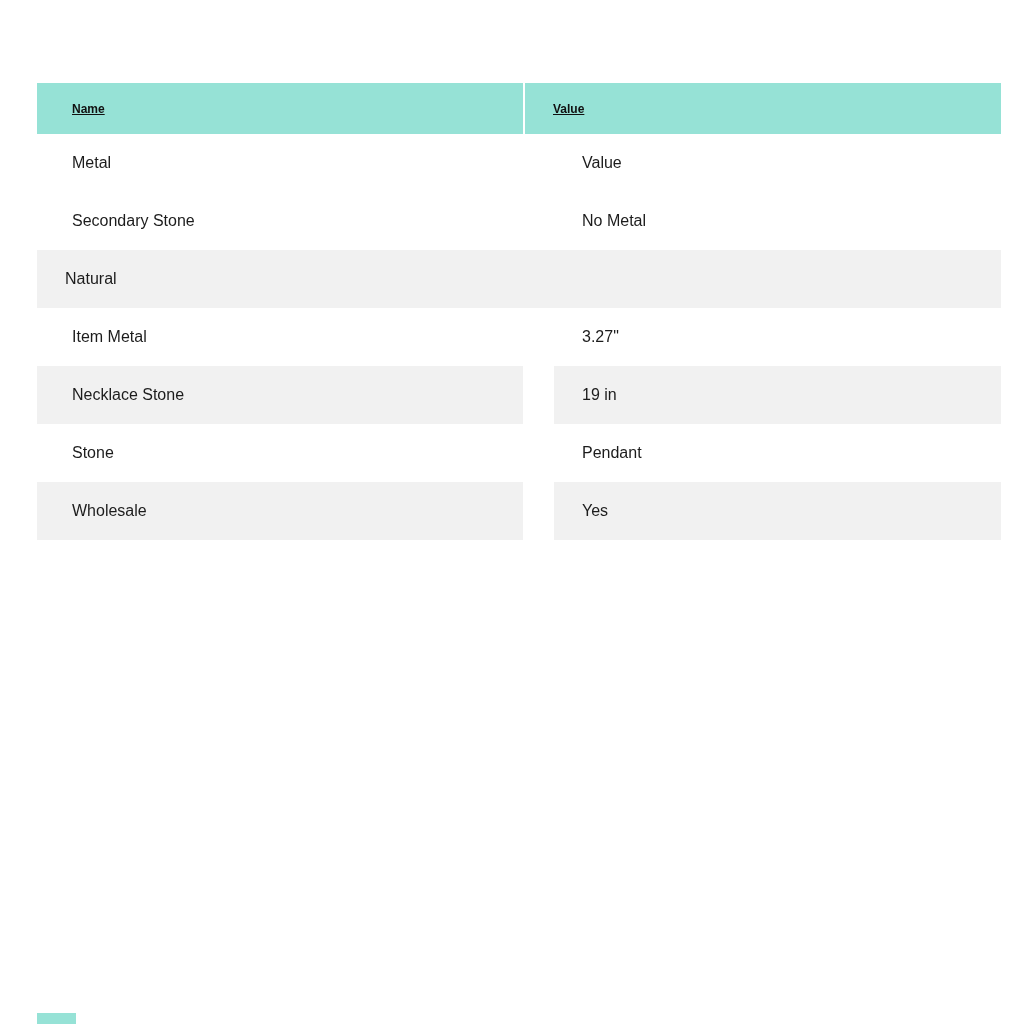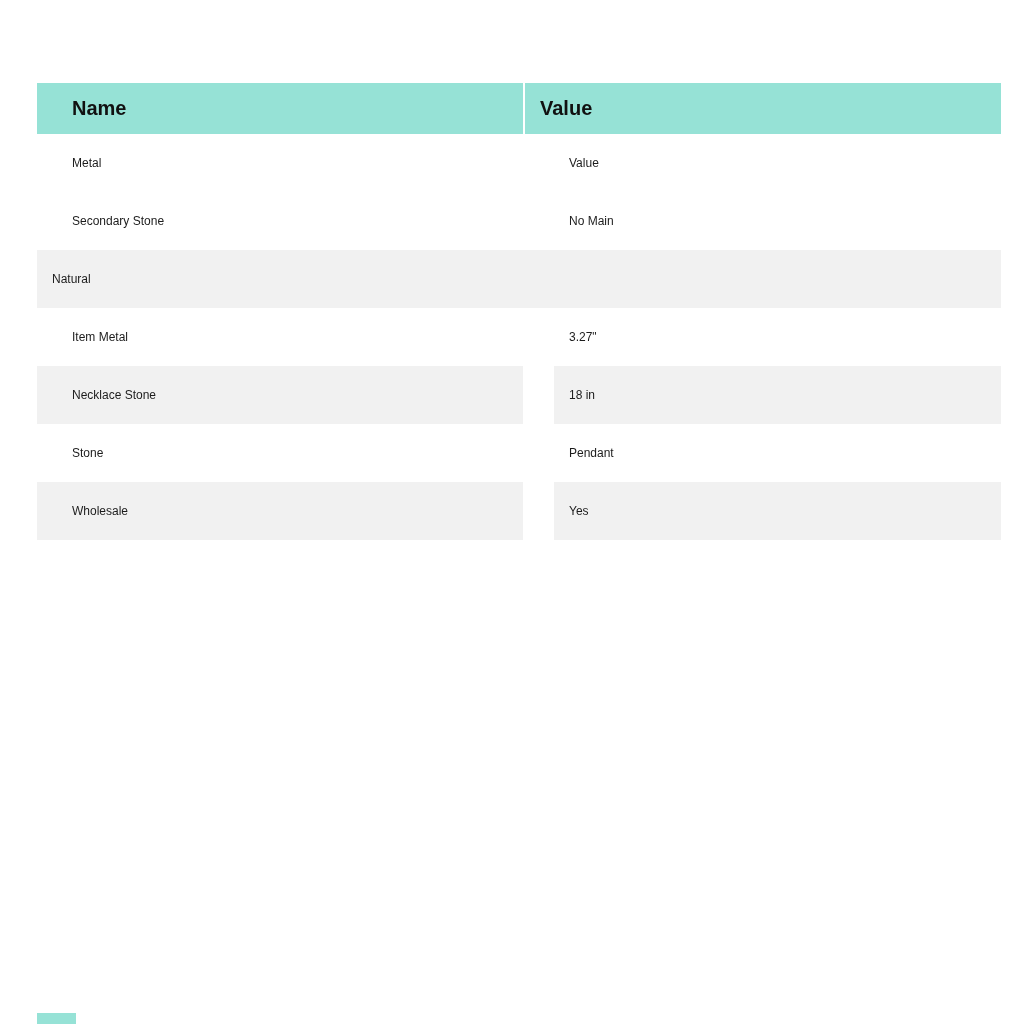--- a/index.html
+++ b/index.html
@@ -20,33 +20,34 @@
     left: 37px;
     top: 83px;
     width: 964px;
   }
   .tr {
     display: flex;
     column-gap: 2px;
     background: transparent;
   }
   .th-row { height: 51px; }
-  .tr-data { height: 58px; font-size: 12px; gap: 31px; }
+  .tr-data { height: 58px; font-size: 16px; gap: 31px; }
   .cell {
     display: flex;
     align-items: center;
     box-sizing: border-box;
   }
   .cell-name  { width: 486px; padding-left: 35px; }
-  .cell-value { flex: 1; padding-left: 15px; }
+  .cell-value { flex: 1; padding-left: 28px; }
   .th-row .cell {
     background: var(--accent, #96e2d6);
     font-weight: bold;
-    font-size: 20px;
+    font-size: 12px;
     color: #111111;
+    text-decoration: underline;
   }
   .tr-data.striped .cell {
     background: var(--stripe, #f1f1f1);
   }
   .next-table-peek {
     position: absolute;
     left: 37px;
     top: 1013px;
     width: 39px;
     height: 11px;
@@ -68,35 +69,35 @@
   </div>
 
   <div class="tr tr-data">
     <div class="cell cell-name">Metal</div>
     <div class="cell cell-value">Value</div>
   </div>
 
 
   <div class="tr tr-data">
     <div class="cell cell-name">Secondary Stone</div>
-    <div class="cell cell-value">No Main</div>
+    <div class="cell cell-value">No Metal</div>
   </div>
 
   <div class="tr tr-data striped">
     <div class="cell cell-value">Natural</div>
   </div>
 
   <div class="tr tr-data">
     <div class="cell cell-name">Item Metal</div>
     <div class="cell cell-value">3.27"</div>
   </div>
 
   <div class="tr tr-data striped">
     <div class="cell cell-name">Necklace Stone</div>
-    <div class="cell cell-value">18 in</div>
+    <div class="cell cell-value">19 in</div>
   </div>
 
   <div class="tr tr-data">
     <div class="cell cell-name">Stone</div>
     <div class="cell cell-value">Pendant</div>
   </div>
 
   <div class="tr tr-data striped">
     <div class="cell cell-name">Wholesale</div>
     <div class="cell cell-value">Yes</div>

